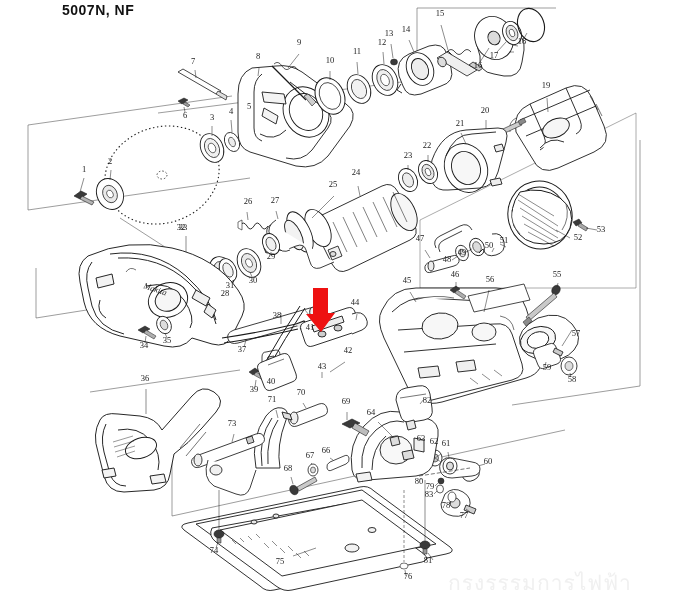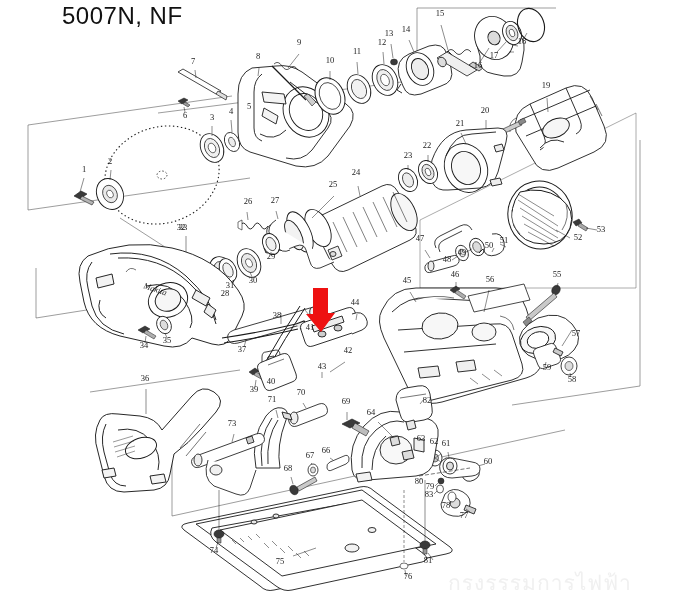--- a/index.html
+++ b/index.html
@@ -1,20 +1,20 @@
 <!DOCTYPE html>
 <html><head>
 <meta charset="utf-8">
 <style>
   html,body{margin:0;padding:0;background:#fff;}
   body{width:699px;height:599px;overflow:hidden;
        font-family:"Liberation Serif",serif;}
   #stage{position:relative;width:699px;height:599px;background:#fff;}
   #title{position:absolute;left:62px;top:2px;font-family:"Liberation Sans",sans-serif;
-         font-weight:normal;font-size:24px;letter-spacing:.5px;color:#111;}
+         font-weight:bold;font-size:14px;letter-spacing:.5px;color:#111;}
   svg#art{position:absolute;left:0;top:0;width:699px;height:599px;}
   .cal{font-family:"Liberation Serif",serif;font-size:8.5px;fill:#1a1a1a;}
   .wm{position:absolute;left:448px;top:566px;font-family:"Liberation Sans",sans-serif;
       font-size:21px;color:#f0f0f0;letter-spacing:1px;white-space:nowrap;}
 </style>
 </head>
 <body>
 
 <div id="stage">
 

